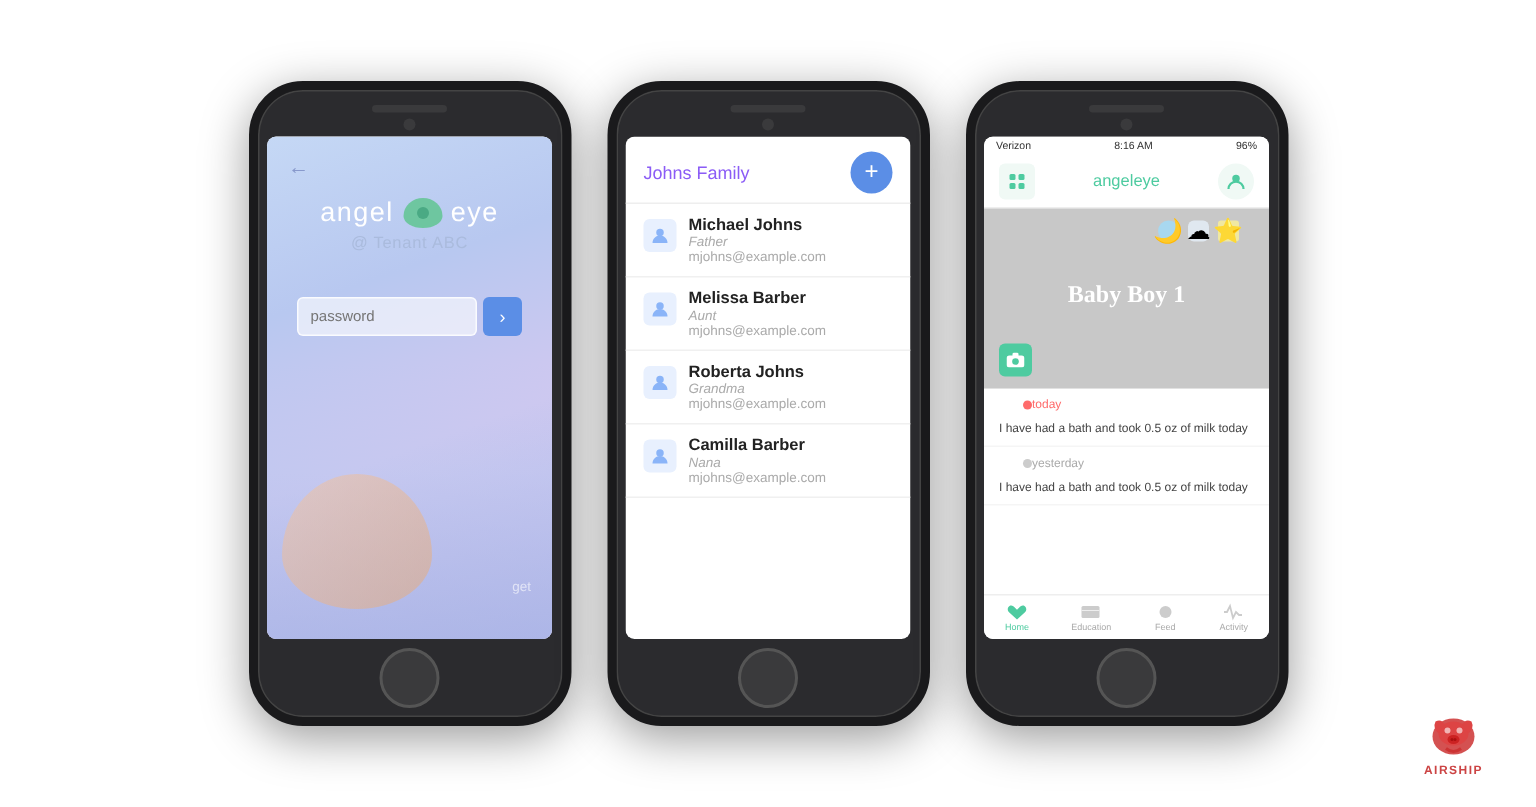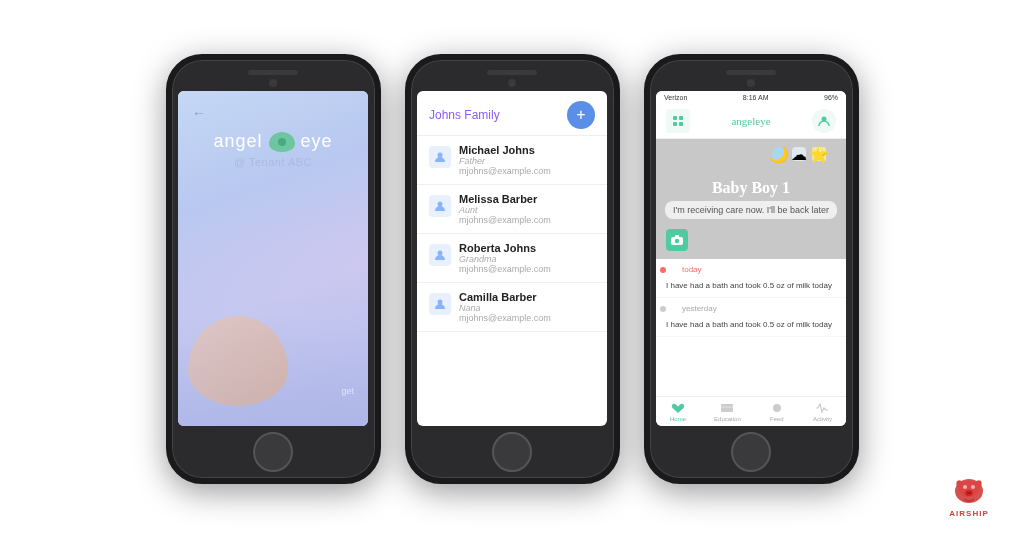--- a/index.html
+++ b/index.html
@@ -364,21 +364,20 @@
       border-radius: 4px;
       display: flex;
       align-items: center;
       justify-content: center;
     }
 
     .baby-nav-title {
       font-size: 11px;
       color: #4ecba0;
       font-weight: 500;
-      font-family: Liberation Serif, serif;
     }
 
     .baby-nav-profile {
       width: 24px;
       height: 24px;
       background: #f0f9f5;
       border-radius: 50%;
       display: flex;
       align-items: center;
       justify-content: center;
@@ -455,24 +454,24 @@
       flex: 1;
       overflow: hidden;
       display: flex;
       flex-direction: column;
       background: #fff;
     }
 
     .feed-date-label {
       font-size: 8px;
       color: #ff6b6b;
-      padding: 6px 4px 2px;
-      display: flex;
-      align-items: center;
-      gap: 16px;
+      padding: 6px 26px 2px;
+      display: flex;
+      align-items: center;
+      gap: 0;
     }
 
     .feed-dot {
       width: 6px;
       height: 6px;
       background: #ff6b6b;
       border-radius: 50%;
     }
 
     .feed-entry {
@@ -564,20 +563,26 @@
 
         <div class="login-logo-area">
           <div class="login-logo-text">
             <span class="login-angel-text">angel</span>
             <div class="login-eye-icon"></div>
             <span class="login-eye-word">eye</span>
           </div>
           <div class="login-tenant">@ Tenant ABC</div>
         </div>
 
+        <div class="login-form">
+          <input class="login-input" type="password" placeholder="password" style="">
+          <div class="login-submit">
+            <span class="login-submit-arrow">›</span>
+          </div>
+        </div>
 
         <div class="login-get-text">get</div>
       </div>
     </div>
     <div class="phone-home-bar"></div>
   </div>
 
   <div class="phone">
     <div class="phone-speaker"></div>
     <div class="phone-camera"></div>
@@ -683,21 +688,20 @@
           </div>
         </div>
 
         <div class="baby-hero">
           <div class="baby-mobile-decor">
             <div class="decor-item decor-moon">🌙</div>
             <div class="decor-item decor-cloud">☁</div>
             <div class="decor-item decor-star">⭐</div>
           </div>
           <div class="baby-hero-title">Baby Boy 1</div>
-          <div class="baby-hero-msg">I'm receiving care now. I'll be back later</div>
           <div class="baby-cam-btn">
             <svg width="12" height="10" viewBox="0 0 12 10" fill="white">
               <rect x="0" y="2" width="12" height="8" rx="2"></rect>
               <circle cx="6" cy="6" r="2.2" fill="#4ecba0"></circle>
               <rect x="4" y="0" width="4" height="3" rx="1"></rect>
             </svg>
           </div>
         </div>
 
         <div class="baby-feed">

